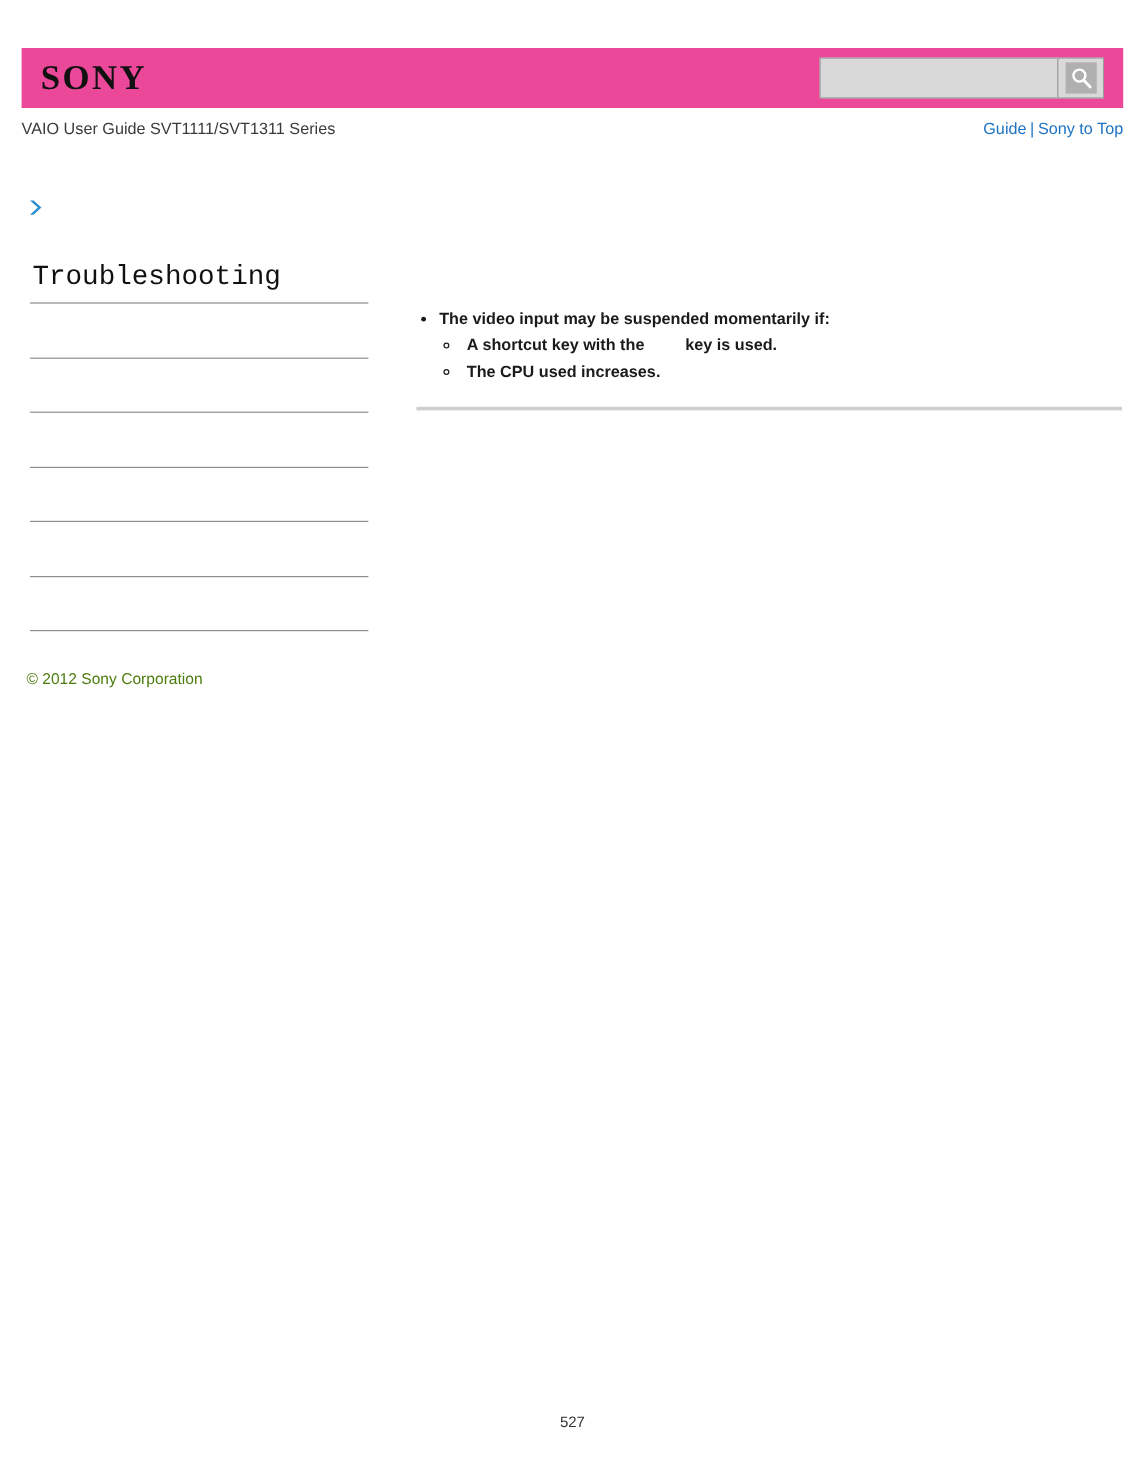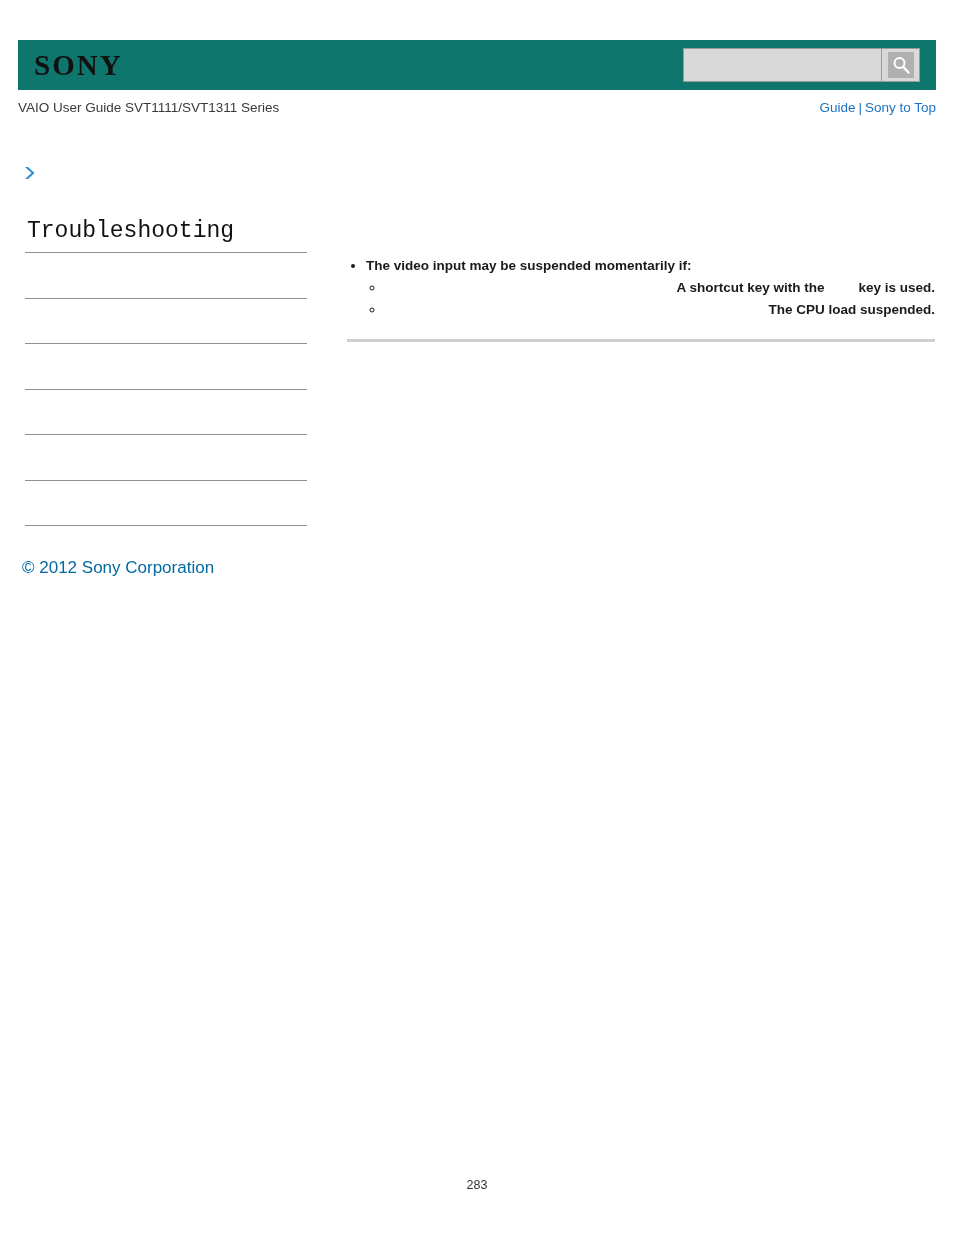--- a/index.html
+++ b/index.html
@@ -22,21 +22,21 @@
     overflow: hidden;
   }
 
   
   .header-bar {
     position: absolute;
     left: 18px;
     top: 40px;
     width: 918px;
     height: 50px;
-    background: #0f766e;
+    background: #ec4899;
     display: flex;
     align-items: center;
     justify-content: space-between;
   }
   .sony-logo {
     font-family: "Liberation Serif", "DejaVu Serif", serif;
     font-weight: bold;
     font-size: 29px;
     letter-spacing: 2.0px;
     color: #111111;
@@ -167,22 +167,22 @@
     overflow: hidden;
   }
   .nav-item:first-of-type { border-top: 1px solid #8e8e8e; }
   .nav-item-label { white-space: nowrap; }
 
   
   .copyright {
     position: absolute;
     left: 22px;
     top: 558px;
-    font-size: 17px;
-    color: #0369a1;
+    font-size: 13px;
+    color: #4d7c0f;
   }
 
   
   .content {
     position: absolute;
     left: 347px;
     top: 255px;
     width: 588px;
   }
   ul.lvl1 {
@@ -200,21 +200,20 @@
   ul.lvl2 {
     list-style: circle;
     margin: 0;
     padding-left: 19px;
   }
   ul.lvl2 > li {
     font-size: 13.5px;
     color: #1a1a1a;
     line-height: 22px;
     padding-left: 4px;
-    text-align: right;
   }
   .inline-gap {
     display: inline-block;
     width: 34px;
     height: 12px;
     vertical-align: middle;
   }
   .content-rule {
     margin-top: 18px;
     height: 3px;
@@ -298,22 +297,22 @@
   </div>
 
   <div class="copyright">© 2012 Sony Corporation</div>
 
   <div class="content">
     <ul class="lvl1">
       <li>
         <span>The video input may be suspended momentarily if:</span>
         <ul class="lvl2">
           <li><span>A shortcut key with the</span><span class="inline-gap"></span><span>key is used.</span></li>
-          <li><span>The CPU load suspended.</span></li>
+          <li><span>The CPU used increases.</span></li>
         </ul>
       </li>
     </ul>
     <hr class="content-rule">
   </div>
 
-  <div class="page-number">283</div>
+  <div class="page-number">527</div>
 
 </div>
 
 </body></html>

